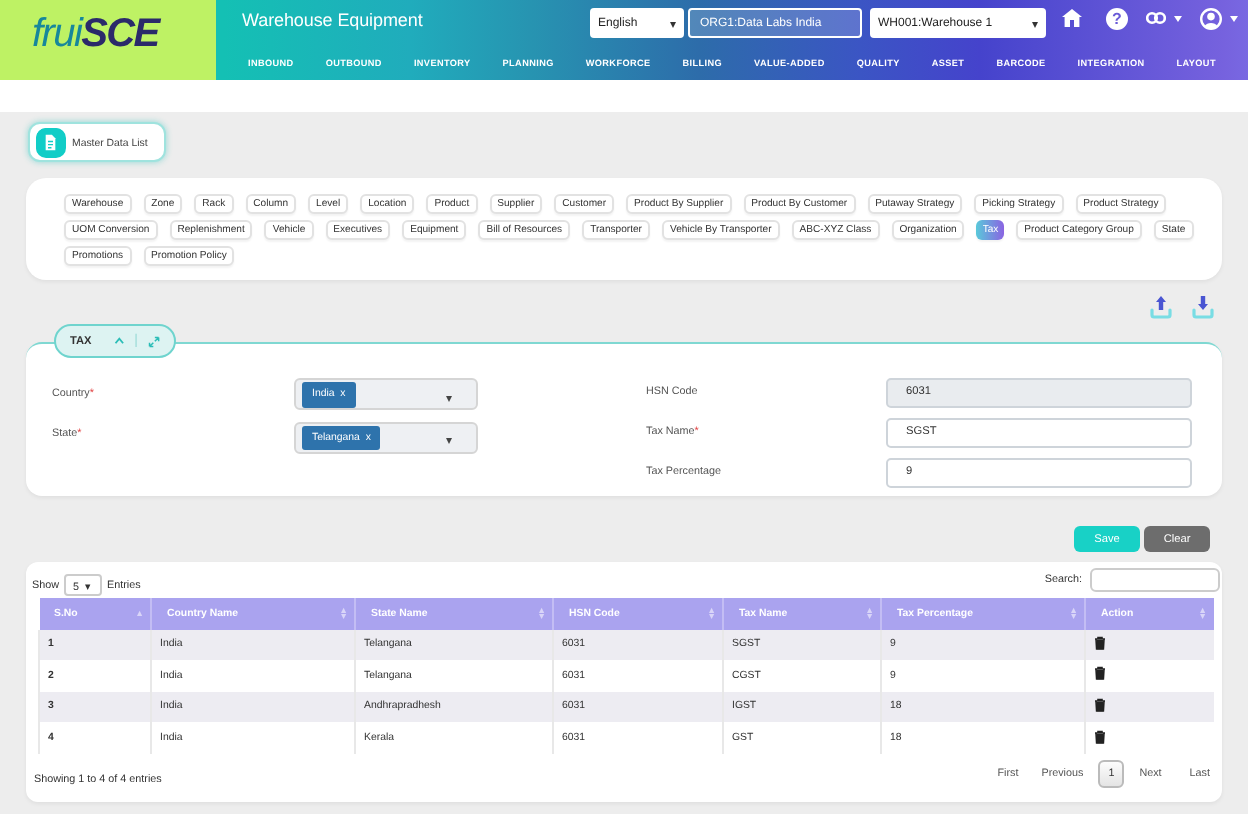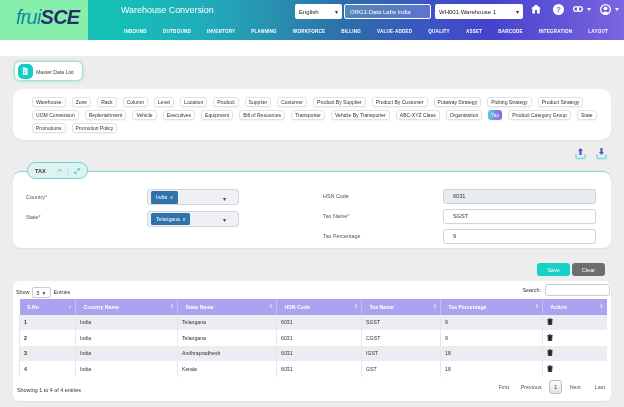--- a/index.html
+++ b/index.html
@@ -2,21 +2,21 @@
 <html><head>
 <meta charset="utf-8">
 <style>
 * { margin:0; padding:0; box-sizing:border-box; }
 html,body { width:624px; height:407px; overflow:hidden; }
 body { font-family:"Liberation Sans", sans-serif; background:#ededed; position:relative; }
 
 
 #header { position:absolute; left:0; top:0; width:624px; height:40px;
   background:linear-gradient(90deg, #14c0b4 0px, #14c0b4 112px, #20acbc 205px, #2794b1 265px, #2d6caa 350px, #3b55c4 430px, #4543cc 490px, #7662de 612px, #7968e2 624px); }
-#logoBlock { position:absolute; left:0; top:0; width:88px; height:40px; background:#86efac; }
+#logoBlock { position:absolute; left:0; top:0; width:108px; height:40px; background:#bef264; }
 #logo { position:absolute; left:16px; top:6px; font-style:italic; font-size:20px; letter-spacing:-0.8px; }
 #logo .frui { color:#17879b; font-weight:normal; }
 #logo .sce { color:#2b2a6a; font-weight:bold; }
 #title { position:absolute; left:121px; top:5px; color:#ffffff; font-size:9px; letter-spacing:-0.05px; }
 .hsel { position:absolute; top:4px; height:15px; background:#ffffff; border-radius:2px; font-size:6px; color:#222; display:flex; align-items:center; padding:0 4px; }
 .hsel .car { margin-left:auto; font-size:6px; color:#333; }
 #orgInput { position:absolute; left:344px; top:4px; width:87px; height:15px; background:rgba(255,255,255,0.18); border:1px solid #ffffff; border-radius:2px; color:#ffffff; font-size:6px; display:flex; align-items:center; padding-left:5px; }
 .hicon { position:absolute; top:4px; color:#ffffff; }
 
 
@@ -87,21 +87,21 @@
     <span>VALUE-ADDED</span>
     <span>QUALITY</span>
     <span>ASSET</span>
     <span>BARCODE</span>
     <span>INTEGRATION</span>
     <span>LAYOUT</span>
 </div>
 <div id="logoBlock">
     <div id="logo"><span class="frui">frui</span><span class="sce">SCE</span></div>
   </div>
-<div id="title">Warehouse Conversion</div>
+<div id="title">Warehouse Equipment</div>
 <div class="hsel" style="left:295px; width:47px;">English<span class="car">▾</span></div>
 <div id="orgInput">ORG1:Data Labs India</div>
 <div class="hsel" style="left:435px; width:88px;">WH001:Warehouse 1<span class="car">▾</span></div>
 
 <svg class="hicon" style="left:531px" width="10" height="10" viewBox="0 0 10 10">
     <path d="M5 0.5 L10 4.5 L8.7 4.5 L8.7 9.5 L6 9.5 L6 6 L4 6 L4 9.5 L1.3 9.5 L1.3 4.5 L0 4.5 Z" fill="#fff"></path>
   </svg>
 <svg class="hicon" style="left:553px" width="11" height="11" viewBox="0 0 11 11">
     <circle cx="5.5" cy="5.5" r="5.5" fill="#fff"></circle>
     <text x="5.5" y="8" font-size="8" font-weight="bold" fill="#6a5bd8" text-anchor="middle" font-family="Liberation Sans">?</text>

